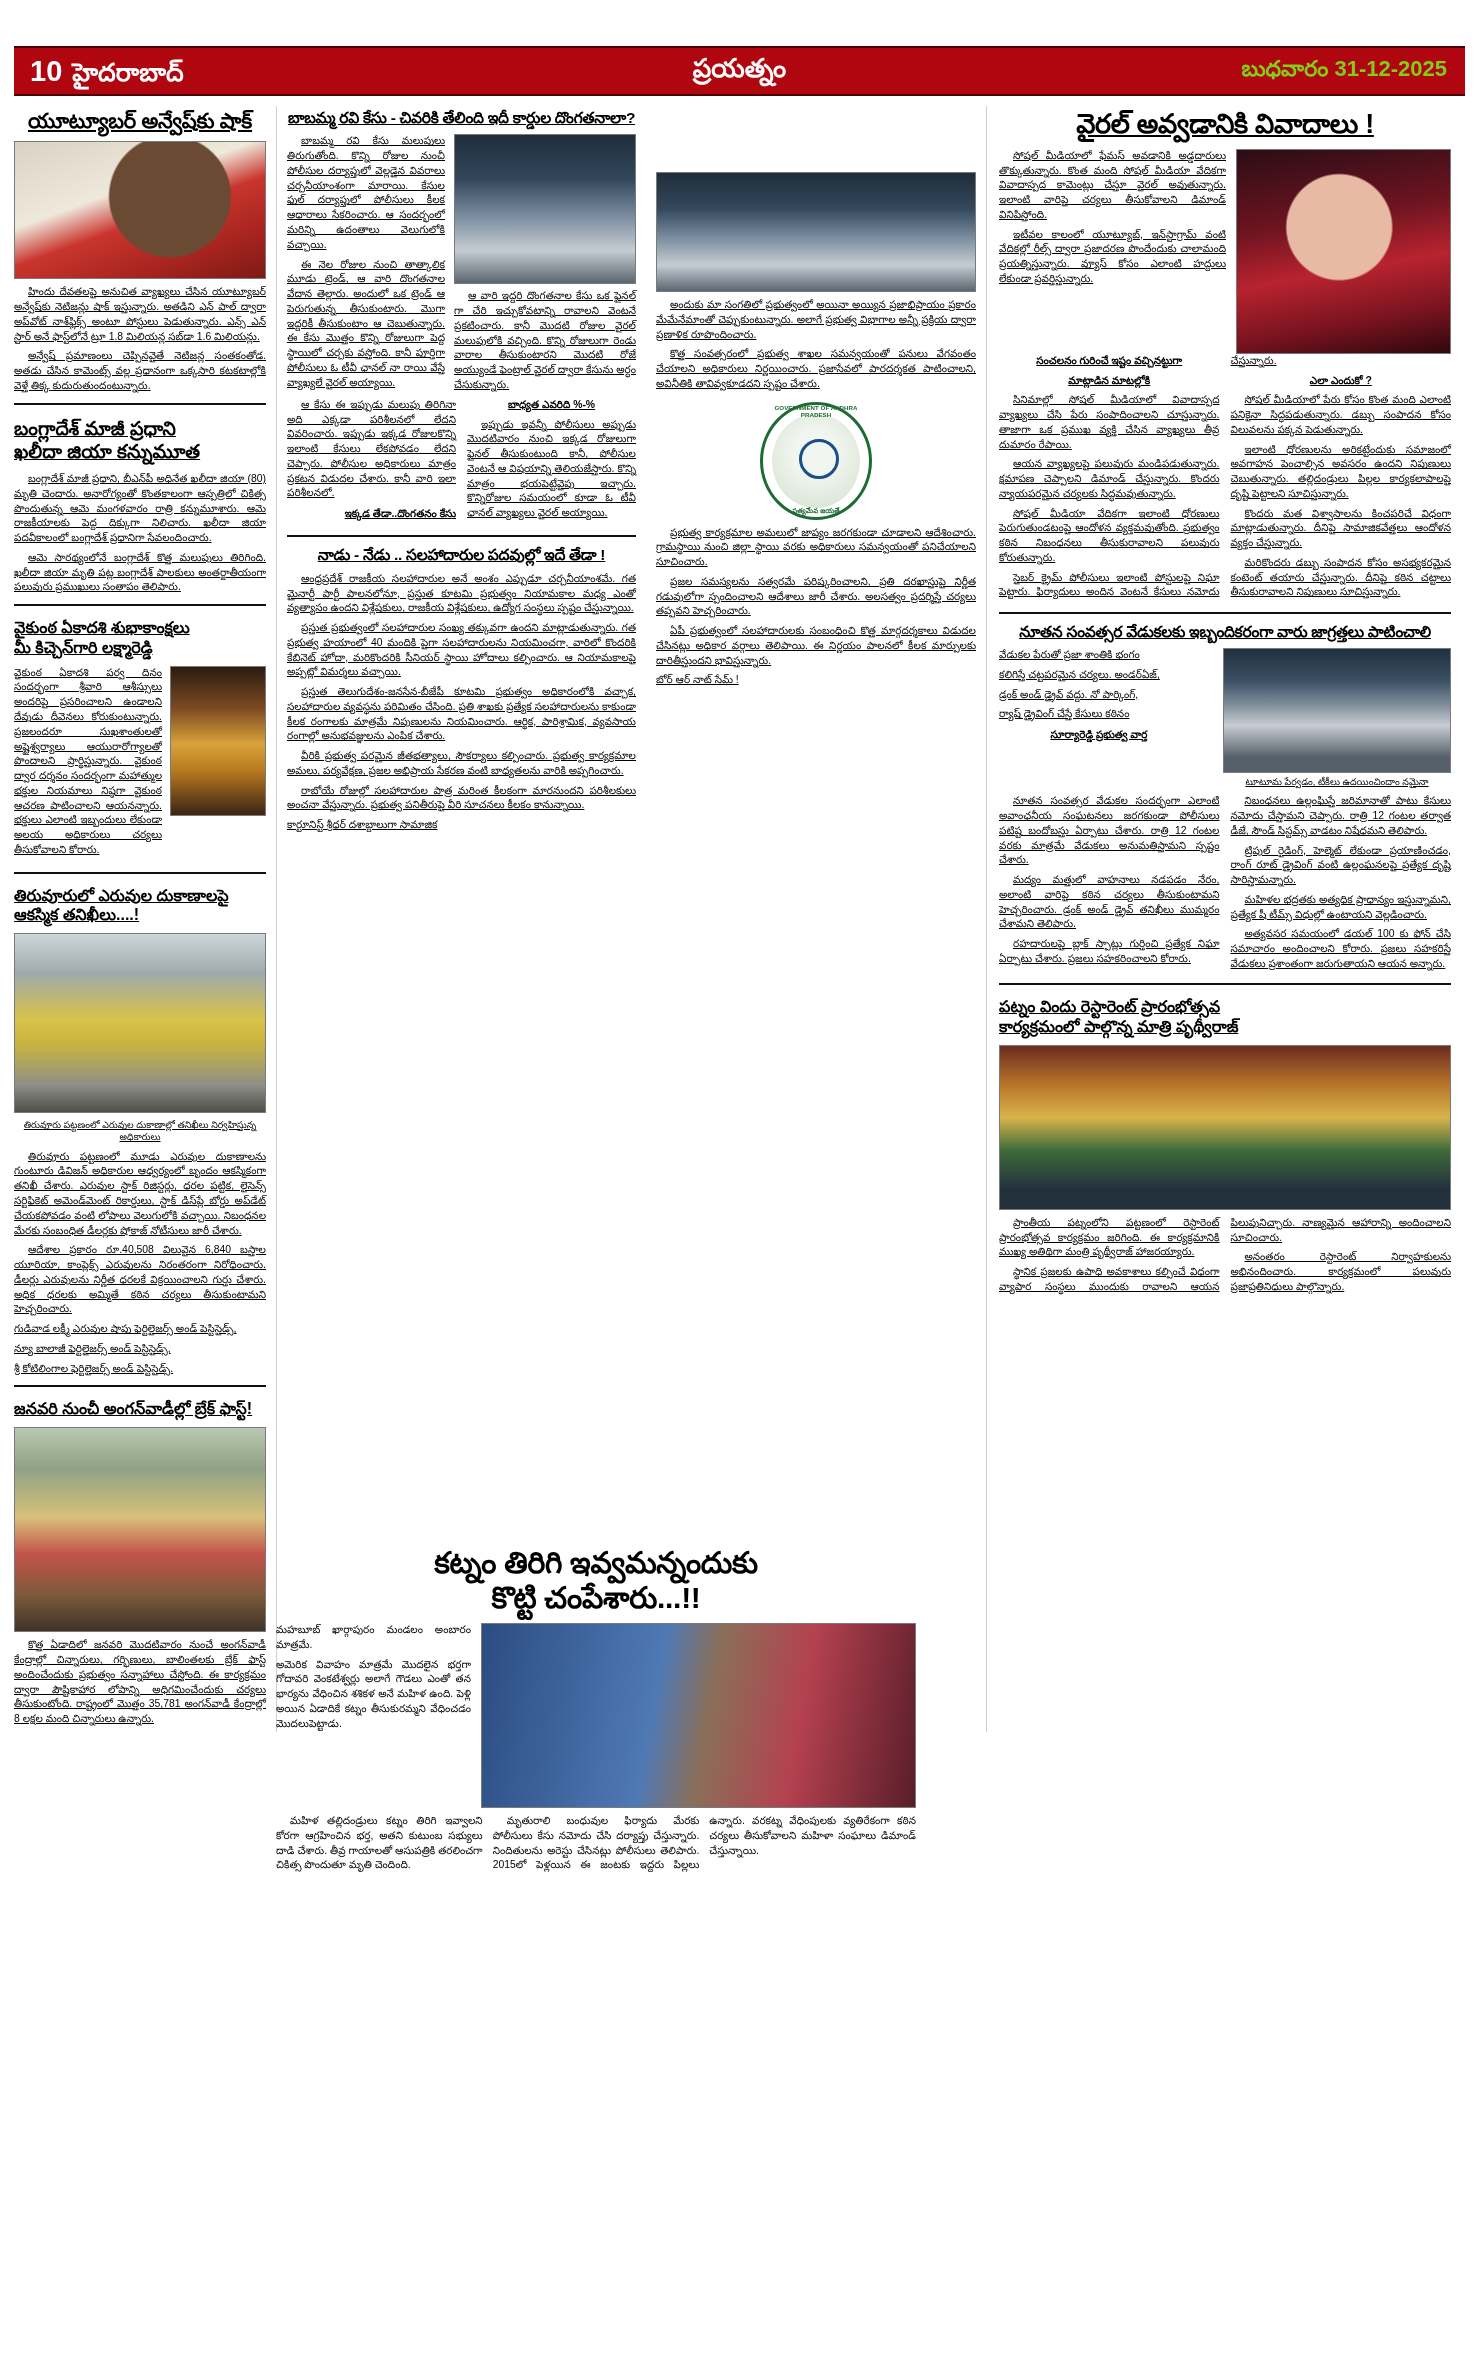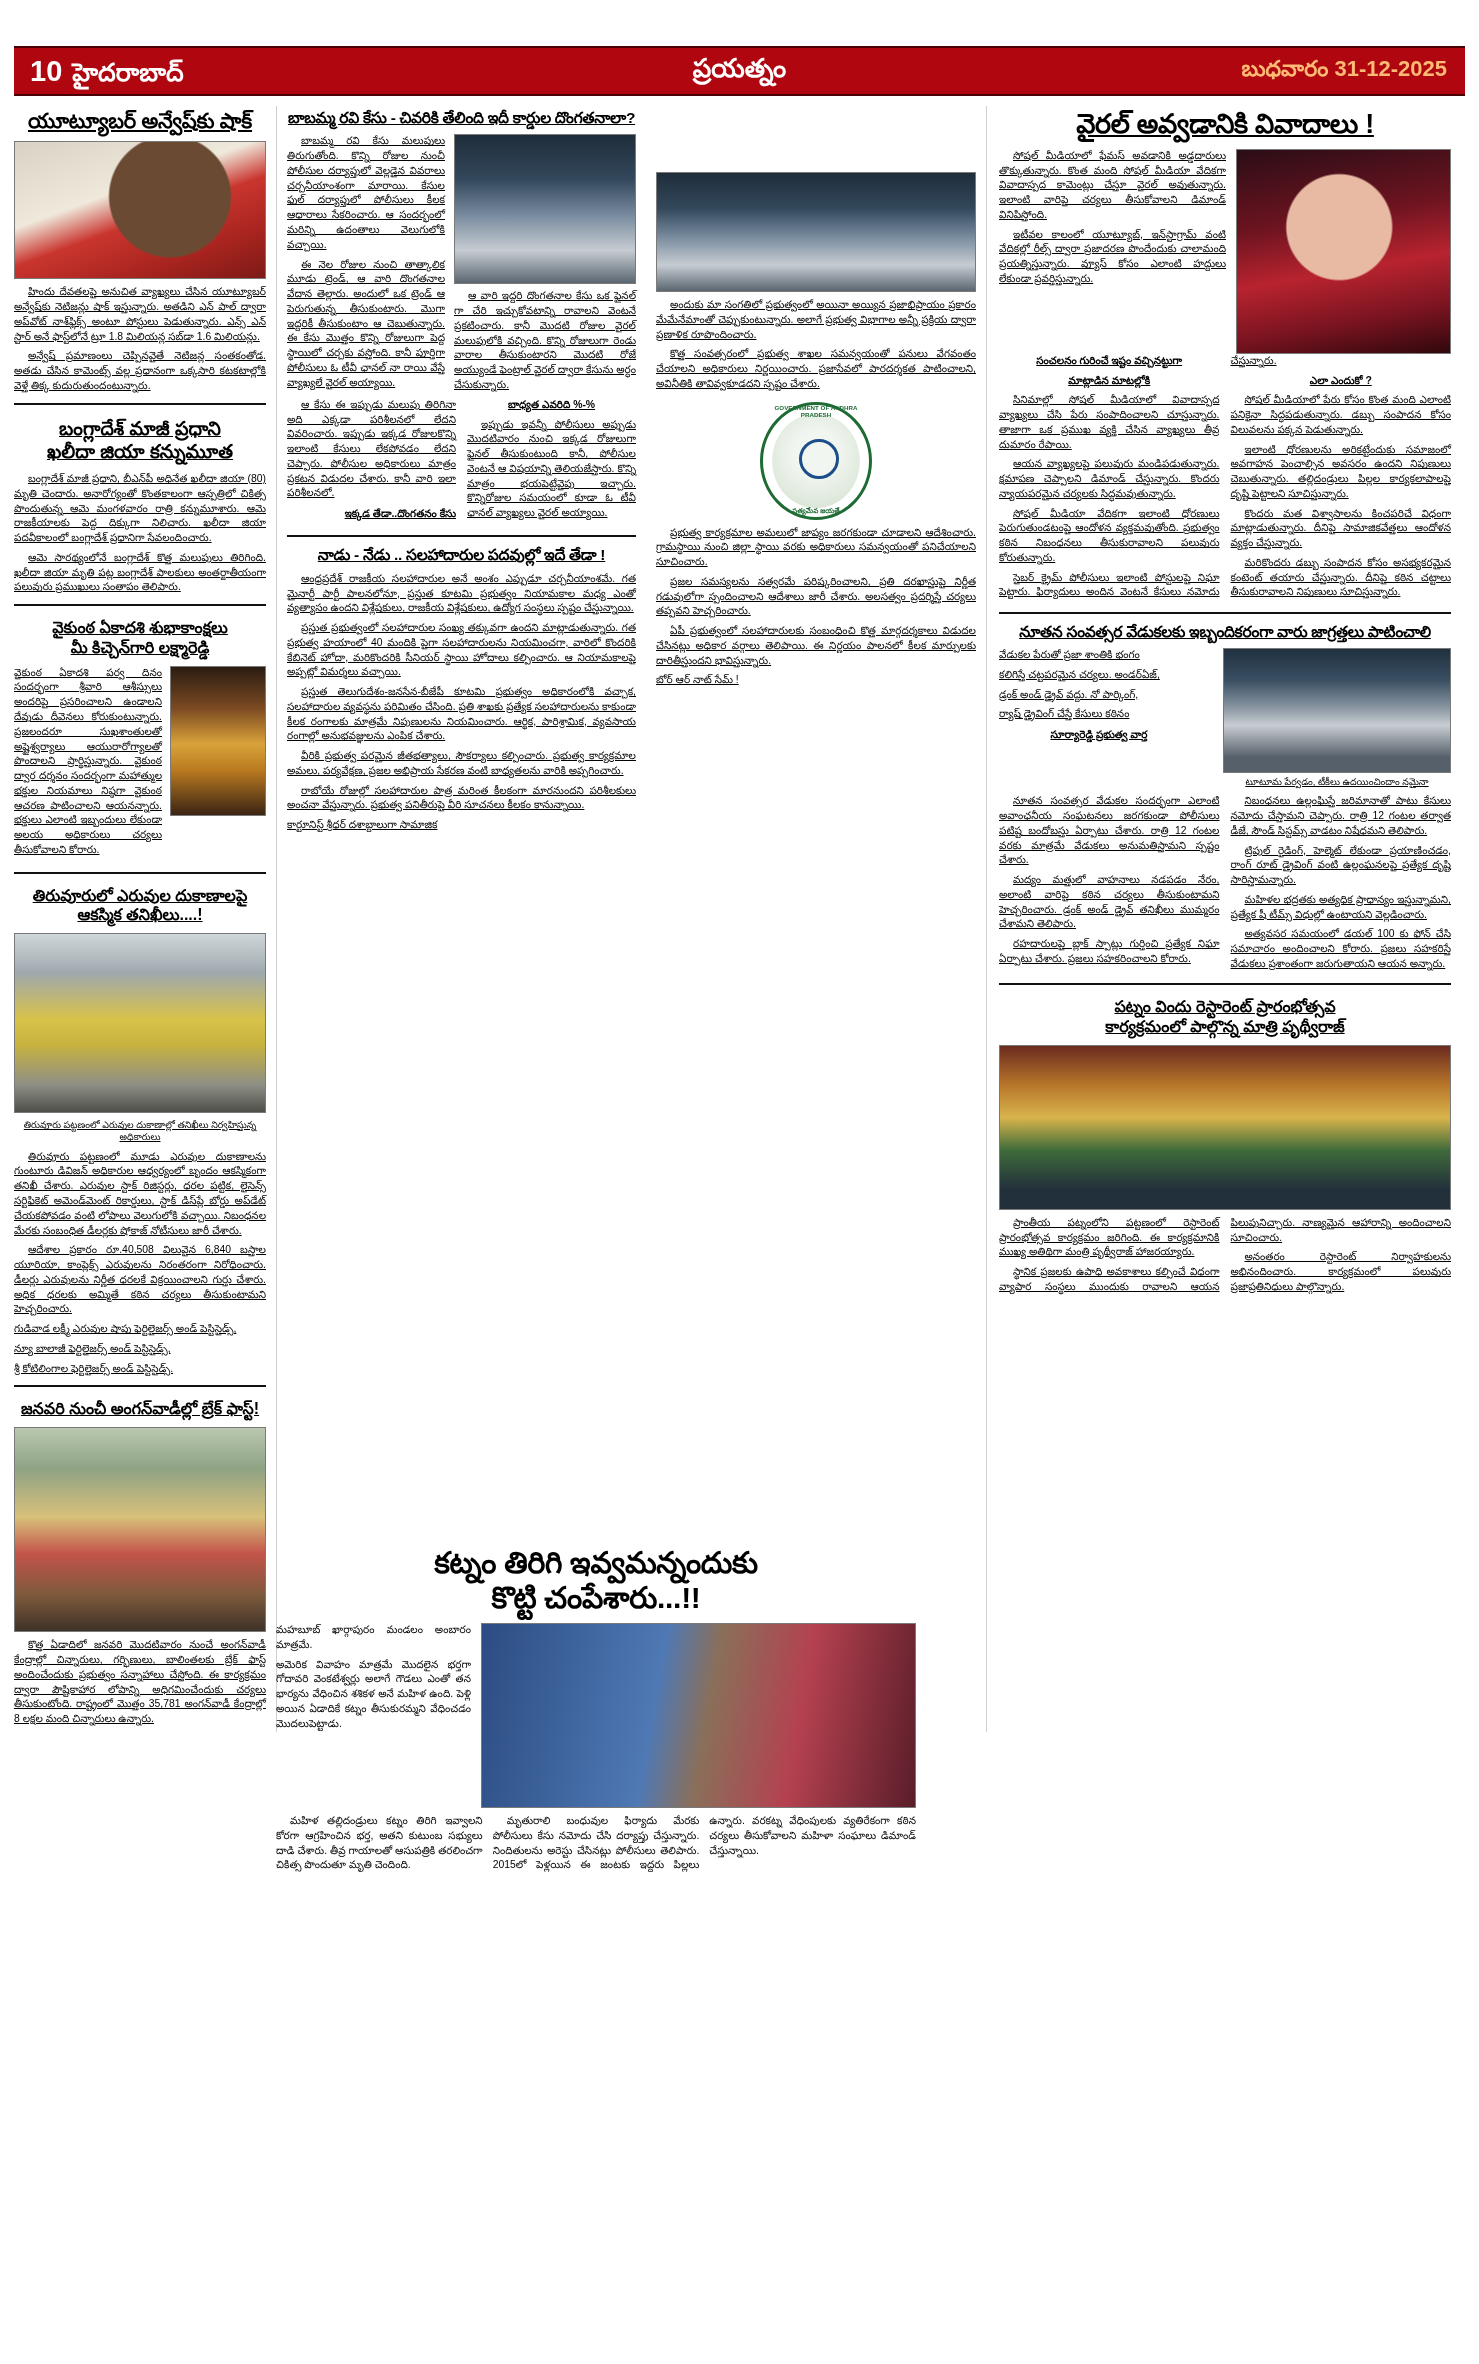--- a/index.html
+++ b/index.html
@@ -19,35 +19,35 @@
     background:#b00610;
     display:flex;align-items:center;
     position:relative;
     border-top:2px solid #4a0206;
     border-bottom:2px solid #4a0206;
   }
   .mh-left{display:flex;align-items:baseline;gap:10px;padding-left:16px;color:#fff;}
   .mh-pageno{font-size:29px;font-weight:bold;line-height:1;}
   .mh-city{font-size:25px;font-weight:bold;line-height:1;}
   .mh-center{position:absolute;left:0;right:0;text-align:center;color:#fff;font-size:26px;font-weight:bold;pointer-events:none;}
-  .mh-right{margin-left:auto;padding-right:18px;color:#fdba74;font-size:22px;font-weight:bold;}
+  .mh-right{margin-left:auto;padding-right:18px;color:#84cc16;font-size:22px;font-weight:bold;}
 
   
   .cols{display:flex;gap:0;margin-top:10px;}
   .col{box-sizing:border-box;text-decoration:underline;}
   .c1{width:262px;padding-right:10px;}
   .c2{width:370px;padding:0 10px;border-left:1px solid #cfcfcf;}
   .c3{width:340px;padding:0 10px;}
   .c4{width:465px;padding-left:12px;border-left:1px solid #cfcfcf;}
 
   
   h1.hl{font-size:21px;font-weight:bold;text-align:center;margin:2px 0 7px 0;line-height:1.25;letter-spacing:-.3px;}
   h1.hl.big{font-size:27px;}
   h1.hl.mid{font-size:15.5px;}
-  h2.sub{font-size:19px;font-weight:bold;text-align:center;margin:12px 0 7px 0;line-height:1.3;}
+  h2.sub{font-size:19px;font-weight:bold;margin:12px 0 7px 0;line-height:1.3;}
   h2.sub.sm{font-size:16px;}
 
   .rule{border-top:2px solid #111;margin:9px 0 8px 0;}
 
   p.body{
     font-size:10.4px;line-height:1.42;text-align:justify;
     margin:0 0 5px 0;text-justify:inter-word;hyphens:auto;
   }
   p.body.ind{text-indent:14px;}
   .twocol{column-count:2;column-gap:11px;}

